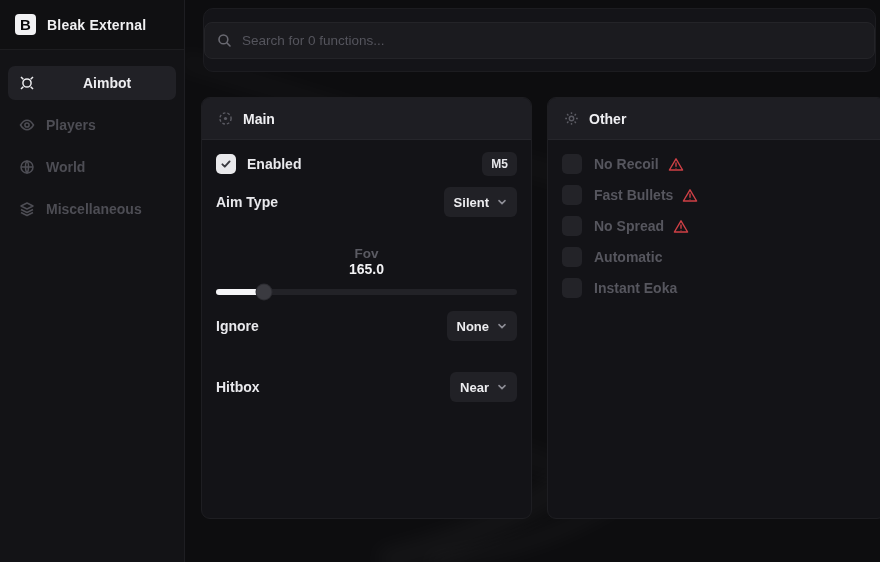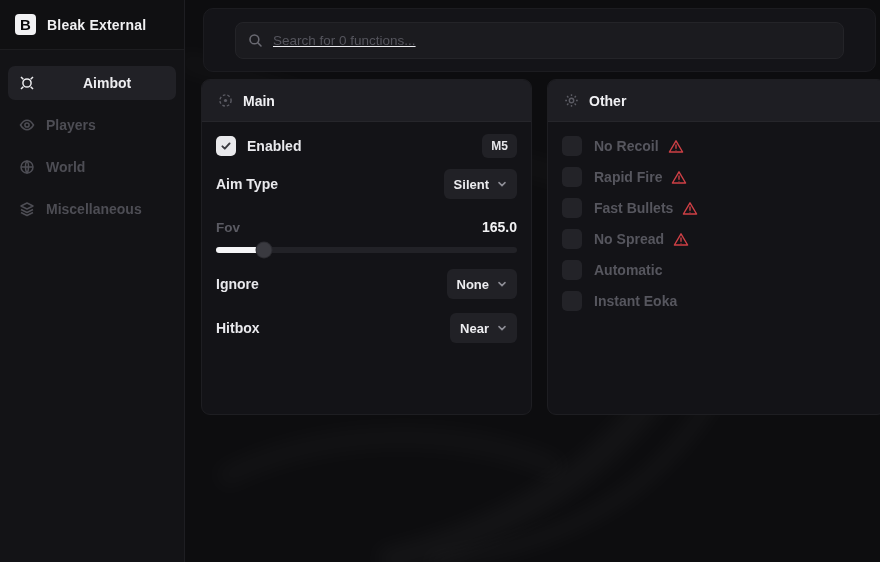--- a/index.html
+++ b/index.html
@@ -36,35 +36,35 @@
     display: flex; align-items: center; gap: 11px; padding: 0 11px;
     color: #4d4d54; font-size: 14px; font-weight: 600; cursor: pointer;
   }
   .nav-item.active { background: #212126; color: #ededf0; gap: 48px; }
   .nav-item .ic { display: flex; align-items: center; }
 
   
   .search-wrap {
     position: absolute; left: 203px; top: 8px; width: 673px; height: 64px;
     background: #141418; border: 1px solid #1c1c20; border-radius: 10px;
-    display: flex; align-items: center; padding: 0 31px; text-decoration: underline;
+    display: flex; align-items: center; padding: 0 0;
   }
   .search-box {
     flex: 1; height: 37px; background: #1b1b1f; border: 1px solid #242428;
     border-radius: 8px; display: flex; align-items: center; gap: 10px; padding: 0 12px;
   }
   .search-box input {
     flex: 1; background: transparent; border: none; outline: none;
     color: #c9c9cf; font-size: 13.5px; font-family: inherit;
   }
   .search-box input::placeholder { color: #55555d; }
 
   
   .panel {
-    position: absolute; top: 79px; height: 336px;
+    position: absolute; top: 97px; height: 422px;
     background: #131317; border: 1px solid #1e1e22; border-radius: 9px;
     overflow: hidden;
   }
   .panel.main-panel  { left: 201px; width: 331px; }
   .panel.other-panel { left: 547px; width: 339px; }
   .panel-header {
     height: 42px; background: #1e1e23; border-bottom: 1px solid #26262b;
     display: flex; align-items: center; gap: 10px; padding: 0 16px;
   }
   .panel-title { font-size: 14px; font-weight: 700; color: #f0f0f3; }
@@ -107,22 +107,22 @@
     height: 6px; border-radius: 3px; background: #f5f5f7; width: 16%;
   }
   .slider .thumb {
     position: absolute; top: 50%; width: 15px; height: 15px; border-radius: 50%;
     background: #3a3a40; transform: translate(-50%, -50%); left: 16%;
     box-shadow: 0 0 0 1px #2c2c31;
   }
 
   .mt12 { margin-top: 12px; }
   .mt11 { margin-top: 11px; }
-  .mt13 { margin-top: 20px; }
-  .mt14 { margin-top: 14px; text-align: center; }
+  .mt13 { margin-top: 29px; flex-direction: column; }
+  .mt14 { margin-top: 31px; text-align: center; }
 
   
   .o-row { display: flex; align-items: center; height: 20px; margin-bottom: 11px; }
   .o-row .o-lbl { font-size: 14px; font-weight: 600; color: #56565e; margin-left: 12px; }
   .warn { margin-left: 9px; display: flex; align-items: center; }
 
   svg { display: block; }
 </style>
 </head>
 <body>
@@ -292,31 +292,20 @@
       <span class="o-lbl">No Recoil</span>
       <span class="warn">
         <svg width="16" height="15" viewBox="0 0 16 15" fill="none" stroke="#cf4046" stroke-width="1.4" stroke-linejoin="round" stroke-linecap="round">
           <path d="M8 1.8 L14.6 13 H1.4 Z"></path>
             <path d="M8 6 V9.2"></path>
             <circle cx="8" cy="11.2" r="0.5" fill="#cf4046" stroke="none"></circle>
         </svg>
       </span>
     </div>
 
-    <div class="o-row">
-      <span class="checkbox unchecked"></span>
-      <span class="o-lbl">Rapid Fire</span>
-      <span class="warn">
-        <svg width="16" height="15" viewBox="0 0 16 15" fill="none" stroke="#cf4046" stroke-width="1.4" stroke-linejoin="round" stroke-linecap="round">
-          <path d="M8 1.8 L14.6 13 H1.4 Z"></path>
-            <path d="M8 6 V9.2"></path>
-            <circle cx="8" cy="11.2" r="0.5" fill="#cf4046" stroke="none"></circle>
-        </svg>
-      </span>
-    </div>
 
     <div class="o-row">
       <span class="checkbox unchecked"></span>
       <span class="o-lbl">Fast Bullets</span>
       <span class="warn">
         <svg width="16" height="15" viewBox="0 0 16 15" fill="none" stroke="#cf4046" stroke-width="1.4" stroke-linejoin="round" stroke-linecap="round">
           <path d="M8 1.8 L14.6 13 H1.4 Z"></path>
             <path d="M8 6 V9.2"></path>
             <circle cx="8" cy="11.2" r="0.5" fill="#cf4046" stroke="none"></circle>
         </svg>

